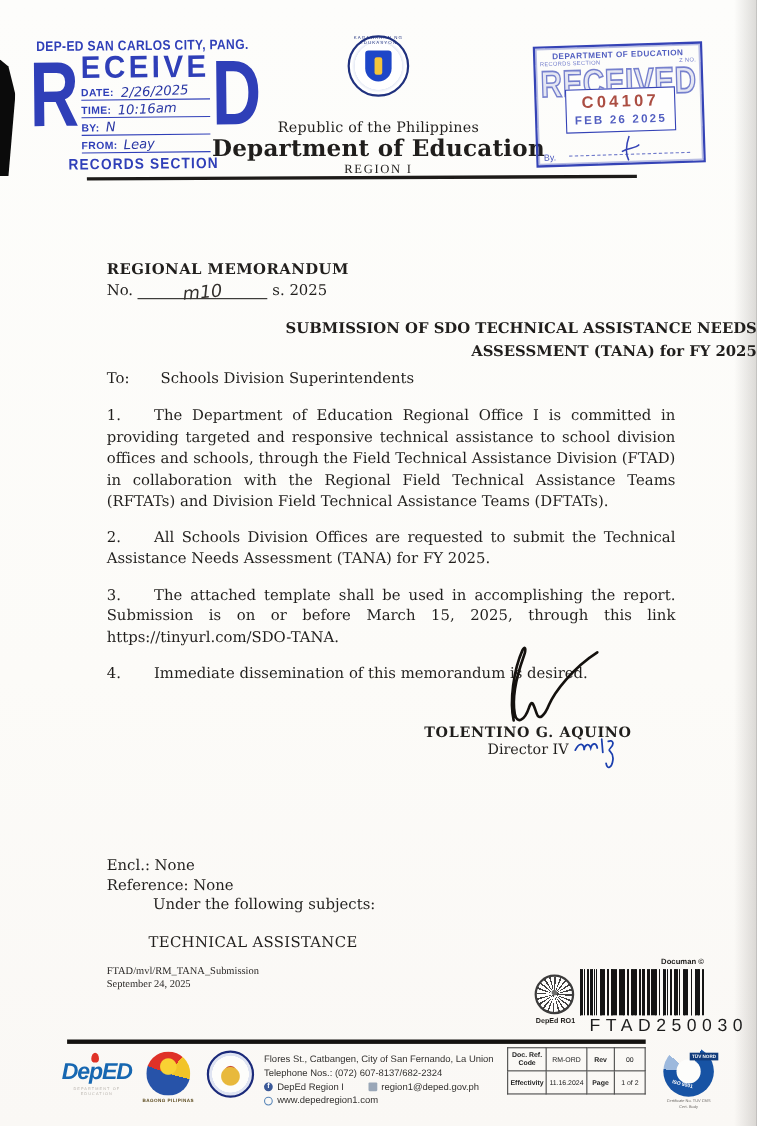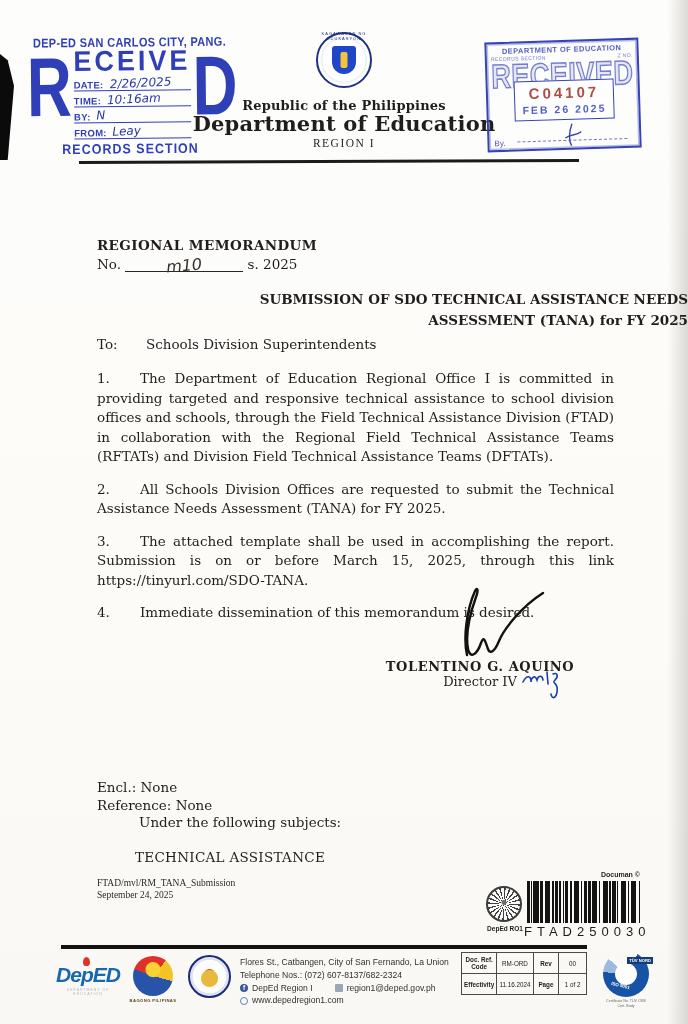--- a/index.html
+++ b/index.html
@@ -42,21 +42,21 @@
   .seal { width:56px; height:56px; border-radius:50%; margin:0 auto;
     border:2px solid #20317e; position:relative;
     background:radial-gradient(circle at 50% 50%, #ffffff 58%, #e8ecf6 59%, #ffffff 66%); }
   .seal-shield { position:absolute; left:50%; top:50%; transform:translate(-50%,-50%);
     width:24px; height:28px; background:#1d46c8;
     border-radius:3px 3px 12px 12px; }
   .seal-fig { position:absolute; left:50%; top:6px; transform:translateX(-50%);
     width:7px; height:16px; background:#f4c53a; border-radius:2px; }
   .seal-ring-text { position:absolute; left:0; right:0; top:-3px; font-size:4px;
     color:#20317e; font-family:"Liberation Sans", sans-serif; letter-spacing:1px; }
-  .hdr-republic { font-size:13px; font-weight:bold; margin-top:10px; letter-spacing:.2px; }
+  .hdr-republic { font-size:13px; font-weight:normal; margin-top:21px; letter-spacing:.2px; }
   .hdr-dept { font-size:21px; font-weight:bold; line-height:1.05; letter-spacing:.2px; }
   .hdr-region { font-size:11.5px; letter-spacing:1.5px; margin-top:2px;
     font-family:"Liberation Serif", serif; }
   .hdr-rule { position:absolute; left:79px; top:160px; width:500px; height:2.6px;
     background:#1d1b19; transform:rotate(-.25deg); }
 
   
   .stamp-right { position:absolute; left:486px; top:40px; width:154px; height:110px;
     border:2.5px solid #2d3cb4; box-shadow:inset 0 0 0 1.5px rgba(45,60,180,.35);
     transform:rotate(-1.8deg); color:#2d3cb4;
@@ -120,22 +120,22 @@
     opacity:.85; }
   .bc-seal-label { position:absolute; left:483px; top:925px; width:44px; text-align:center;
     font-family:"Liberation Sans", sans-serif; font-weight:bold; font-size:6.5px; }
   .bc-system { position:absolute; left:560px; top:871px; width:80px; text-align:right;
     font-family:"Liberation Sans", sans-serif; font-weight:bold; font-size:7px; }
   .barcode { position:absolute; left:527px; top:881px; width:113px; height:42px;
     background:
       repeating-linear-gradient(90deg,#141414 0 1.4px,transparent 1.4px 3.6px),
       repeating-linear-gradient(90deg,#141414 0 2.6px,transparent 2.6px 9.5px),
       repeating-linear-gradient(90deg,#141414 0 1px,transparent 1px 6.3px); }
-  .bc-code { position:absolute; left:524px; top:924px; width:120px; text-align:center;
-    font-family:"Liberation Sans", sans-serif; font-size:13px; letter-spacing:5px;
+  .bc-code { position:absolute; left:536px; top:924px; width:120px; text-align:center;
+    font-family:"Liberation Sans", sans-serif; font-size:16px; letter-spacing:5px;
     color:#1c1c1c; white-space:nowrap; }
 
   
   .footer-rule { position:absolute; left:61px; top:945px; width:526px; height:3.6px;
     background:#141210; }
   .logo-deped { position:absolute; left:52px; top:963px; width:72px;
     font-family:"Liberation Sans", sans-serif; text-align:center; }
   .logo-deped .word { font-weight:bold; font-style:italic; font-size:21px; color:#1767b1;
     letter-spacing:-1px; position:relative; }
   .logo-deped .flame { position:absolute; left:31px; top:-6px; width:7px; height:9px;

